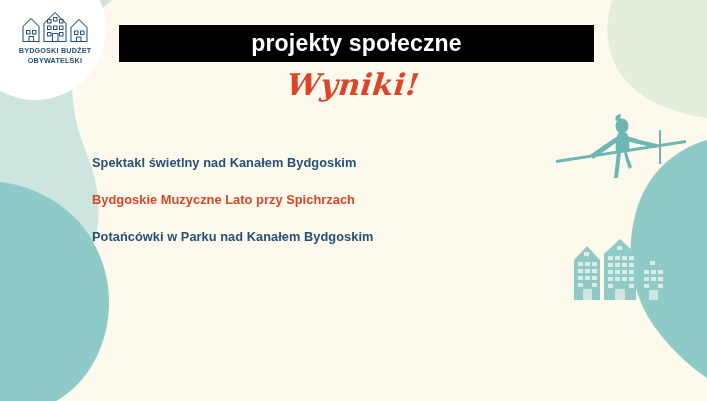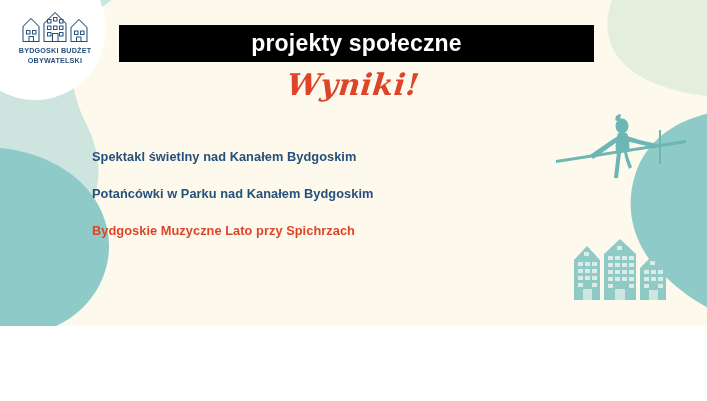--- a/index.html
+++ b/index.html
@@ -8,21 +8,21 @@
     padding: 0;
     background: #ffffff;
   }
   body {
     font-family: "Liberation Sans", sans-serif;
   }
 
   .slide {
     position: relative;
     width: 707px;
-    height: 326px;
+    height: 401px;
     overflow: hidden;
     background: #fdf9ec;
   }
 
   
   .bg-layer {
     position: absolute;
     inset: 0;
     width: 100%;
     height: 100%;
@@ -108,21 +108,21 @@
     font-size: 30px;
     line-height: 1;
     transform: skewX(-6deg);
     letter-spacing: 0.5px;
   }
 
   
   .results-list {
     position: absolute;
     left: 92px;
-    top: 138px;
+    top: 144px;
     width: 560px;
     z-index: 4;
   }
   .result-item {
     height: 37px;
     display: flex;
     align-items: center;
     font-family: "Liberation Sans", sans-serif;
     font-weight: bold;
     font-size: 12.8px;
@@ -203,22 +203,22 @@
   <div class="title-banner">
     <span class="title-banner-text">projekty społeczne</span>
   </div>
 
   <div class="subtitle">
     <span class="subtitle-text">Wyniki!</span>
   </div>
 
   <div class="results-list">
     <div class="result-item navy">Spektakl świetlny nad Kanałem Bydgoskim</div>
+    <div class="result-item red">Bydgoskie Muzyczne Lato przy Spichrzach</div>
     <div class="result-item navy">Potańcówki w Parku nad Kanałem Bydgoskim</div>
-    <div class="result-item red">Bydgoskie Muzyczne Lato przy Spichrzach</div>
   </div>
 
   <svg class="illus-walker" viewBox="0 0 130 72">
     <g fill="#6cb6b4">
 
       <path d="M0,52 L130,32 L130,35 L0,55 Z"></path>
 
       <rect x="103" y="22" width="2" height="34"></rect>
 
       <ellipse cx="66" cy="18" rx="6.5" ry="7.5"></ellipse>

